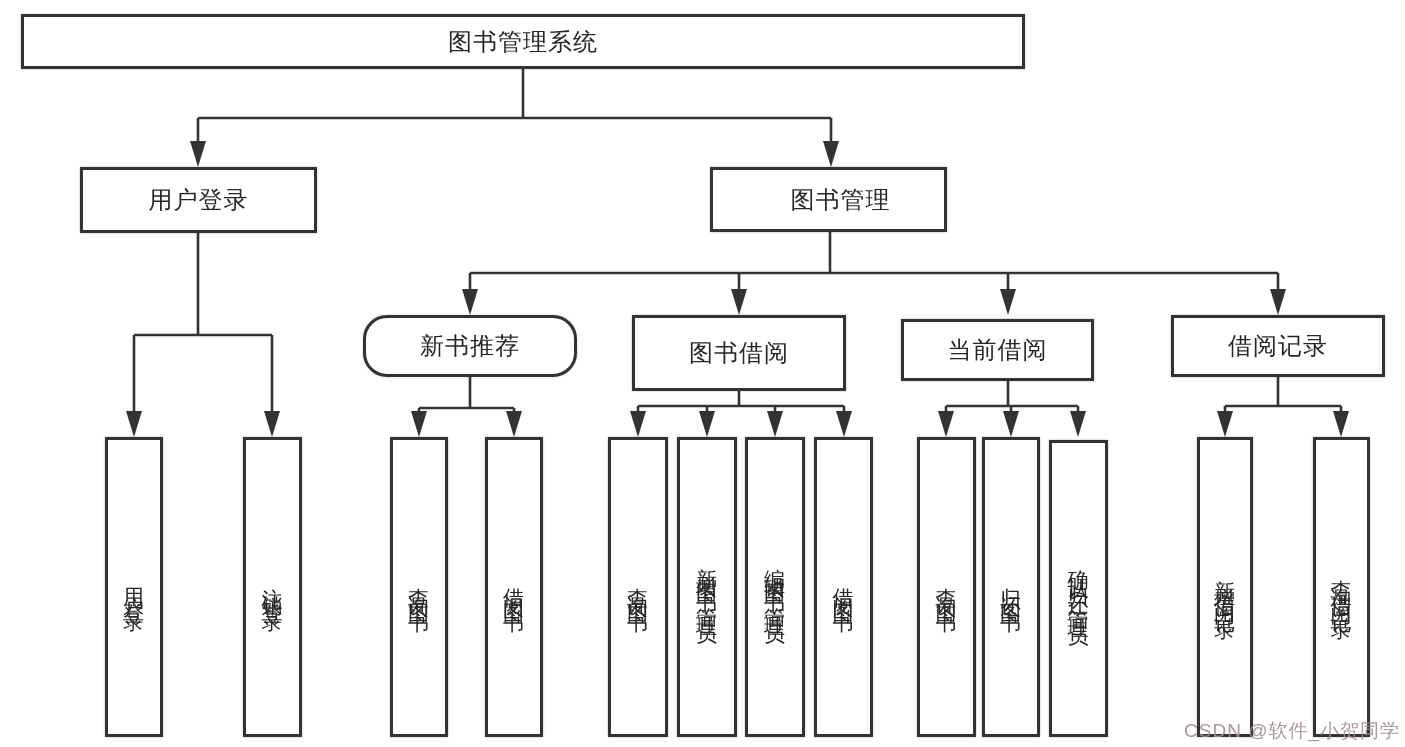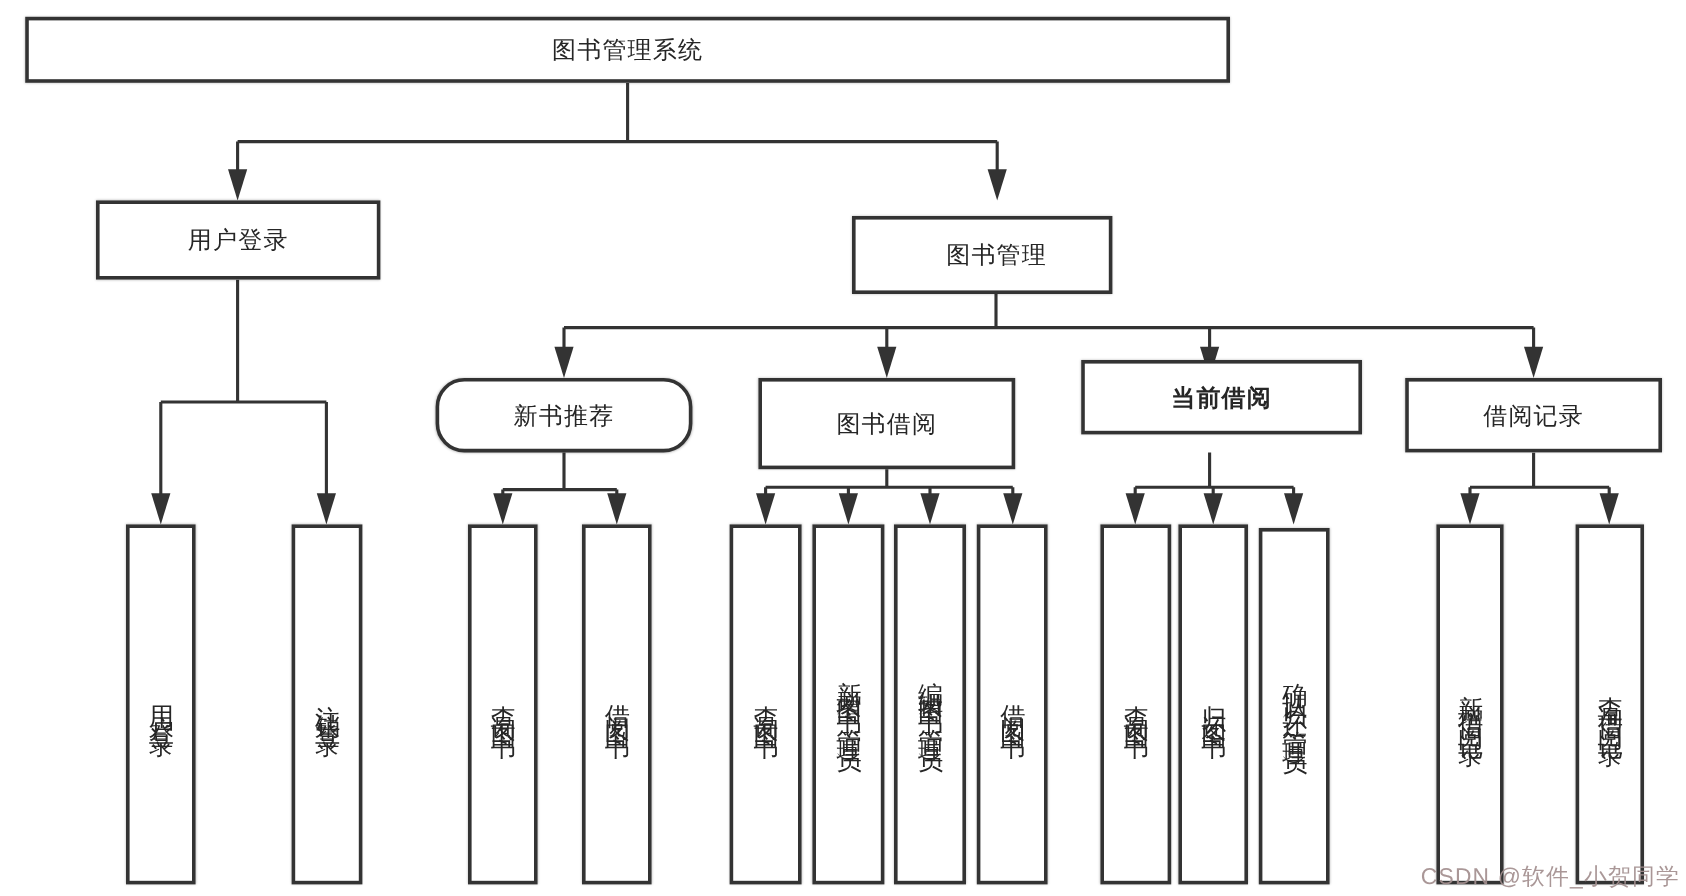--- a/index.html
+++ b/index.html
@@ -19,21 +19,21 @@
   .connectors path{stroke:var(--color-line);stroke-width:2.6;fill:none;}
   .connectors polygon{fill:var(--color-line);stroke:none;}
   .node{
     position:absolute;background:var(--color-box_background);
     border:3px solid var(--color-box_border);
     display:flex;align-items:center;justify-content:center;
     color:var(--color-text);
     box-shadow:0 0 2px rgba(0,0,0,0.28);
     z-index:2;
   }
-  .node.h{font-size:20px;letter-spacing:1px;white-space:nowrap;}
+  .node.h{font-size:24px;letter-spacing:1px;white-space:nowrap;}
   .node.v{
     writing-mode:vertical-rl;text-orientation:mixed;
     font-size:21px;letter-spacing:8px;line-height:1;
   }
   .watermark{
     position:absolute;right:5px;bottom:3px;z-index:5;
     font-size:19px;letter-spacing:1px;
     color:var(--color-watermark);opacity:0.92;white-space:nowrap;
   }
 </style>
@@ -88,25 +88,25 @@
     <g>
       <path d="M1278 377 V406 M1225 406 H1341 M1225 406 V416 M1341 406 V416"></path>
       <polygon points="1217,411 1233,411 1225,437"></polygon>
       <polygon points="1333,411 1349,411 1341,437"></polygon>
     </g>
   </svg>
 
   <div class="node h" style="left:21px;top:14px;width:1004px;height:55px;">图书管理系统</div>
 
   <div class="node h" style="left:80px;top:167px;width:237px;height:66px;">用户登录</div>
-  <div class="node h" style="left:710px;top:180px;width:217px;height:65px;padding-left:24px;">图书管理</div>
+  <div class="node h" style="left:710px;top:167px;width:237px;height:65px;padding-left:24px;">图书管理</div>
 
   <div class="node h" style="left:363px;top:315px;width:214px;height:62px;border-radius:24px;">新书推荐</div>
   <div class="node h" style="left:632px;top:315px;width:214px;height:76px;">图书借阅</div>
-  <div class="node h" style="left:901px;top:300px;width:234px;height:62px;font-weight:bold;">当前借阅</div>
+  <div class="node h" style="left:901px;top:319px;width:193px;height:62px;">当前借阅</div>
   <div class="node h" style="left:1171px;top:315px;width:214px;height:62px;">借阅记录</div>
 
   <div class="node v" style="left:105px;top:437px;width:58px;height:300px;">用户登录</div>
   <div class="node v" style="left:243px;top:437px;width:59px;height:300px;">注销登录</div>
 
   <div class="node v" style="left:390px;top:437px;width:58px;height:300px;">查询图书</div>
   <div class="node v" style="left:485px;top:437px;width:58px;height:300px;">借阅图书</div>
 
   <div class="node v" style="left:608px;top:437px;width:60px;height:300px;">查询图书</div>
   <div class="node v" style="left:677px;top:437px;width:60px;height:300px;">新增图书（管理员）</div>

